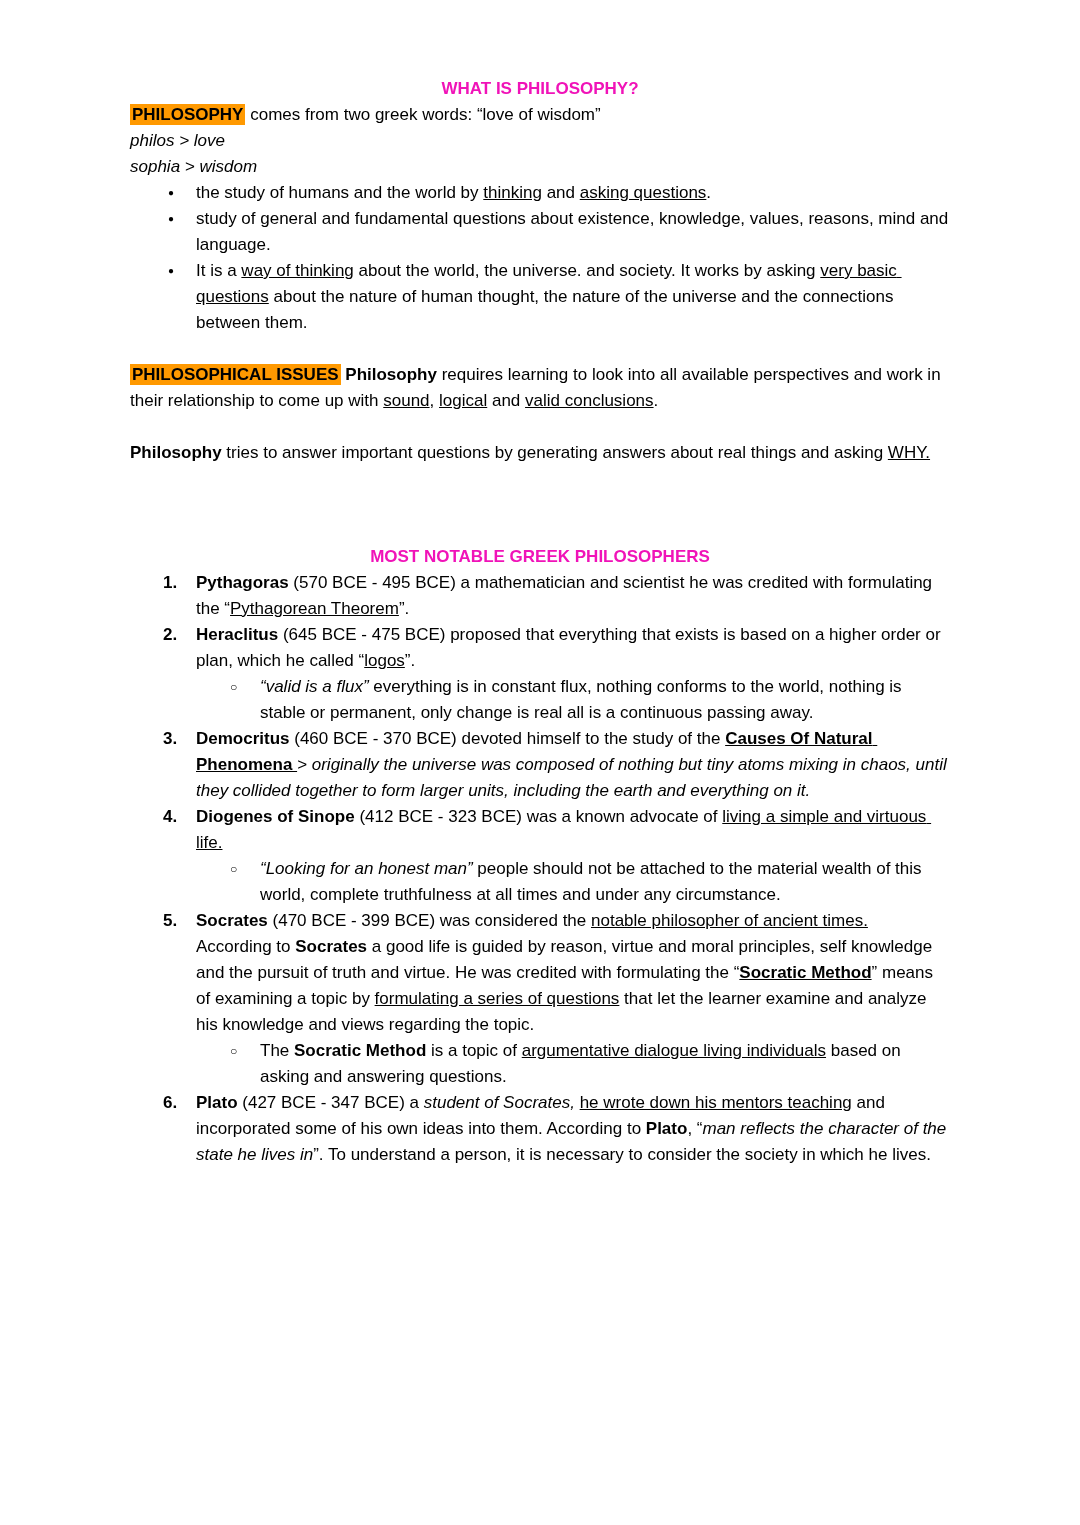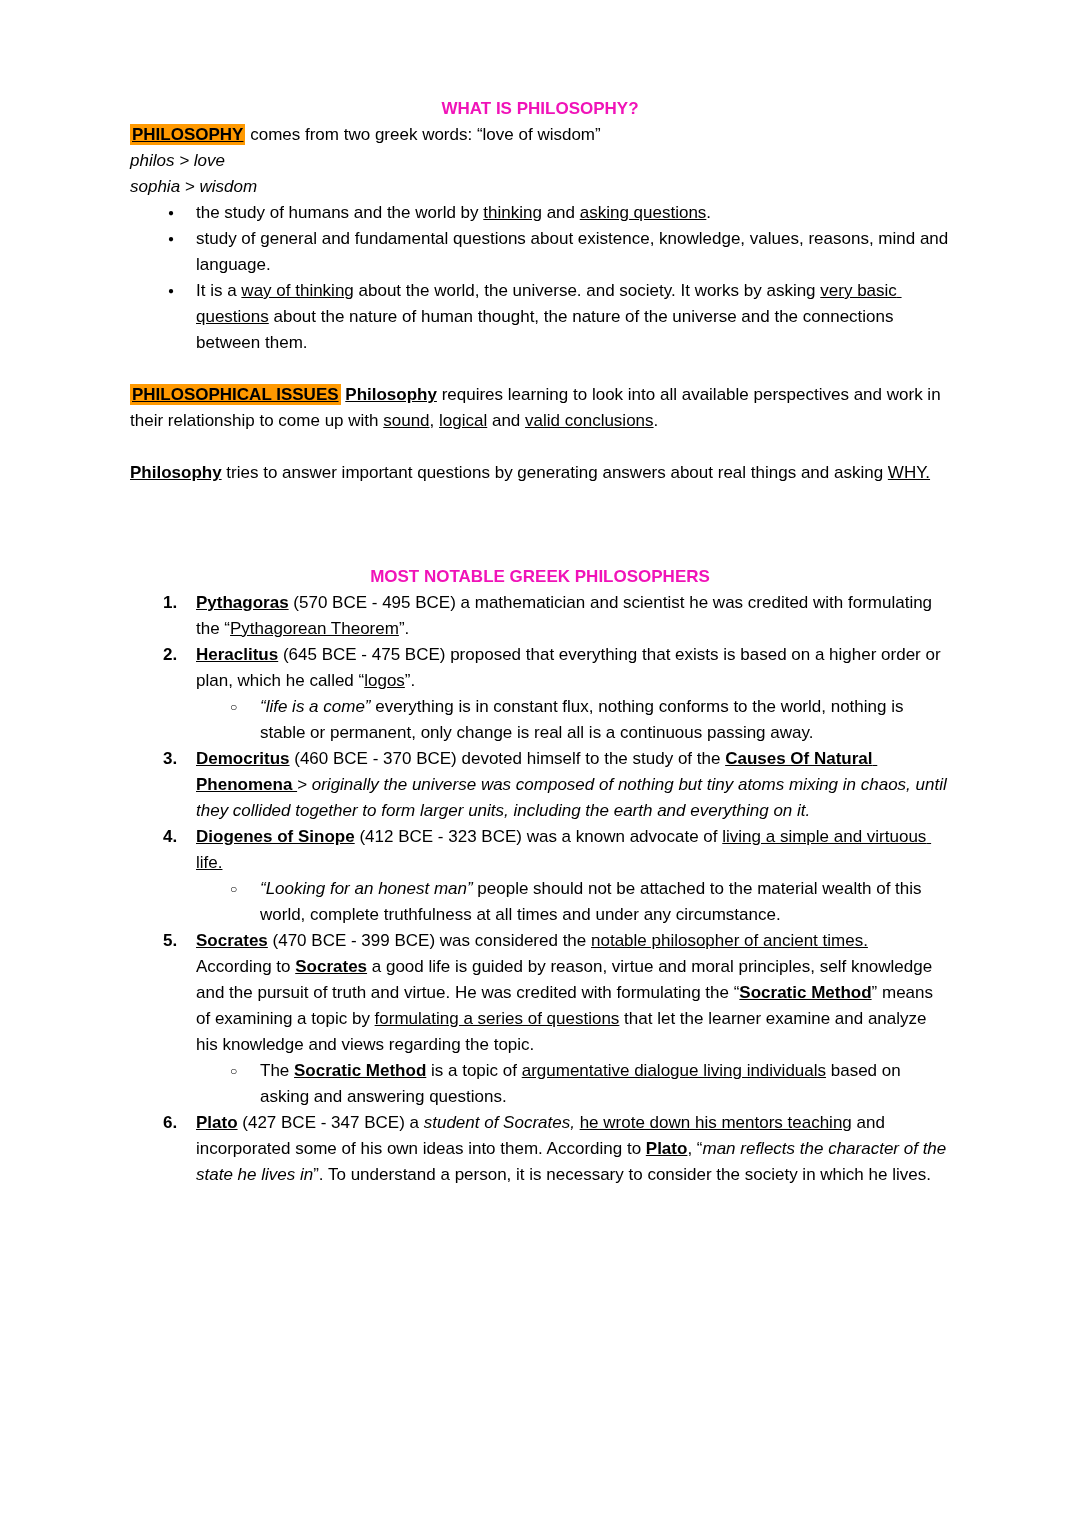--- a/index.html
+++ b/index.html
@@ -3,34 +3,34 @@
 <meta charset="utf-8">
 <style>
   * { margin:0; padding:0; box-sizing:border-box; }
   html,body { background:#ffffff; }
   body {
     width:1080px; height:1525px; overflow:hidden;
     font-family:"Liberation Sans", sans-serif;
     font-size:17px; line-height:26px; color:#000000;
     position:relative;
   }
-  .page { width:1080px; height:1525px; background:#ffffff; padding:96px 130px 40px 130px; }
+  .page { width:1080px; height:1525px; background:#ffffff; padding:76px 130px 40px 130px; }
   .block { min-height:26px; }
   .spacer { height:26px; }
   .heading { text-align:center; font-weight:bold; }
   .para { }
   .bullet  { position:relative; padding-left:66px; }
   .bullet2 { position:relative; padding-left:130px; }
   .num     { position:relative; padding-left:66px; }
   .marker { position:absolute; top:0; line-height:26px; }
   .dot    { left:38px;  font-size:10px; }
   .circle { left:100px; font-size:12px; }
   .num-marker { left:33px; font-weight:bold; }
   .run { white-space:pre-wrap; }
-  .b { font-weight:bold;text-decoration:underline; }
+  .b { font-weight:bold; }
   .i { font-style:italic; }
   .u { text-decoration:underline;margin-top:7px; }
   .hl { padding:1px 2px; }
 </style>
 </head>
 <body>
 
 <div class="page">
   <div>
       <div class="block heading" style="color: rgb(240, 19, 184);"><span class="run">WHAT IS PHILOSOPHY?</span></div>
@@ -43,21 +43,21 @@
       <div class="block spacer"></div>
       <div class="block para"><span class="run b hl" style="background-color: rgb(255, 153, 0);">PHILOSOPHICAL ISSUES</span><span class="run"> </span><span class="run b">Philosophy</span><span class="run"> requires learning to look into all available perspectives and work in their relationship to come up with </span><span class="run u">sound</span><span class="run">, </span><span class="run u">logical</span><span class="run"> and </span><span class="run u">valid conclusions</span><span class="run">.</span></div>
       <div class="block spacer"></div>
       <div class="block para"><span class="run b">Philosophy</span><span class="run"> tries to answer important questions by generating answers about real things and asking </span><span class="run u">WHY.</span></div>
       <div class="block spacer"></div>
       <div class="block spacer"></div>
       <div class="block spacer"></div>
       <div class="block heading" style="color: rgb(240, 19, 184);"><span class="run">MOST NOTABLE GREEK PHILOSOPHERS</span></div>
       <div class="block num"><span class="marker num-marker">1.</span><span class="run b">Pythagoras</span><span class="run"> (570 BCE - 495 BCE) a mathematician and scientist he was credited with formulating the “</span><span class="run u">Pythagorean Theorem</span><span class="run">”.</span></div>
       <div class="block num"><span class="marker num-marker">2.</span><span class="run b">Heraclitus</span><span class="run"> (645 BCE - 475 BCE) proposed that everything that exists is based on a higher order or plan, which he called “</span><span class="run u">logos</span><span class="run">”.</span></div>
-      <div class="block bullet2"><span class="marker circle">○</span><span class="run i">“life is a come”</span><span class="run"> everything is in constant flux, nothing conforms to the world, nothing is stable or permanent, only change is real all is a continuous passing away.</span></div>
+      <div class="block bullet2"><span class="marker circle">○</span><span class="run i">“valid is a flux”</span><span class="run"> everything is in constant flux, nothing conforms to the world, nothing is stable or permanent, only change is real all is a continuous passing away.</span></div>
       <div class="block num"><span class="marker num-marker">3.</span><span class="run b">Democritus</span><span class="run"> (460 BCE - 370 BCE) devoted himself to the study of the </span><span class="run b u">Causes Of Natural Phenomena </span><span class="run i">&gt; originally the universe was composed of nothing but tiny atoms mixing in chaos, until they collided together to form larger units, including the earth and everything on it.</span></div>
       <div class="block num"><span class="marker num-marker">4.</span><span class="run b">Diogenes of Sinope</span><span class="run"> (412 BCE - 323 BCE) was a known advocate of </span><span class="run u">living a simple and virtuous life.</span></div>
       <div class="block bullet2"><span class="marker circle">○</span><span class="run i">“Looking for an honest man”</span><span class="run"> people should not be attached to the material wealth of this world, complete truthfulness at all times and under any circumstance.</span></div>
       <div class="block num"><span class="marker num-marker">5.</span><span class="run b">Socrates</span><span class="run"> (470 BCE - 399 BCE) was considered the </span><span class="run u">notable philosopher of ancient times.</span><span class="run">  According to </span><span class="run b">Socrates</span><span class="run"> a good life is guided by reason, virtue and moral principles, self knowledge and the pursuit of truth and virtue. He was credited with formulating the “</span><span class="run b u">Socratic Method</span><span class="run">” means of examining a topic by </span><span class="run u">formulating a series of questions</span><span class="run"> that let the learner examine and analyze his knowledge and views regarding the topic.</span></div>
       <div class="block bullet2"><span class="marker circle">○</span><span class="run">The </span><span class="run b">Socratic Method</span><span class="run"> is a topic of </span><span class="run u">argumentative dialogue living individuals</span><span class="run"> based on asking and answering questions.</span></div>
       <div class="block num"><span class="marker num-marker">6.</span><span class="run b">Plato</span><span class="run"> (427 BCE - 347 BCE) a </span><span class="run i">student of Socrates,</span><span class="run"> </span><span class="run u">he wrote down his mentors teaching</span><span class="run"> and incorporated some of his own ideas into them. According to </span><span class="run b">Plato</span><span class="run">, “</span><span class="run i">man reflects the character of the state he lives in</span><span class="run">”. To understand a person, it is necessary to consider the society in which he lives.</span></div>
     </div>
 </div>
 
 </body></html>

